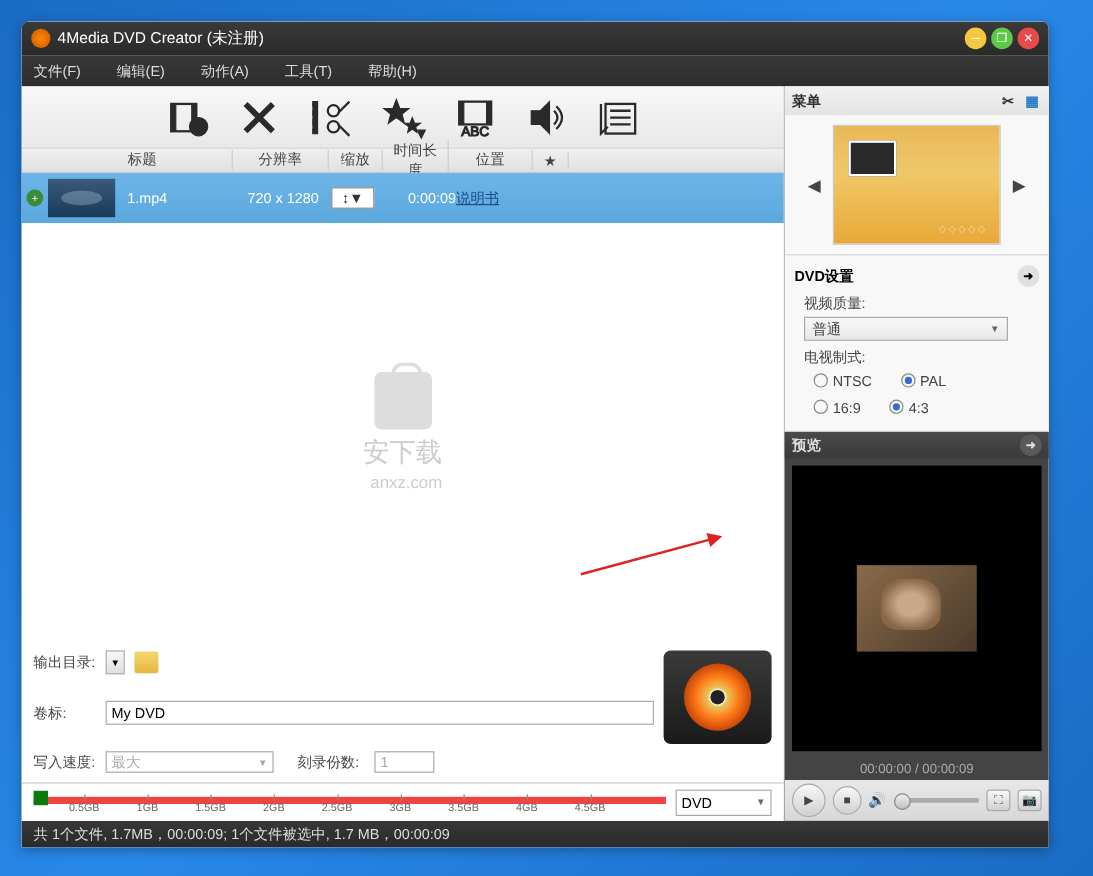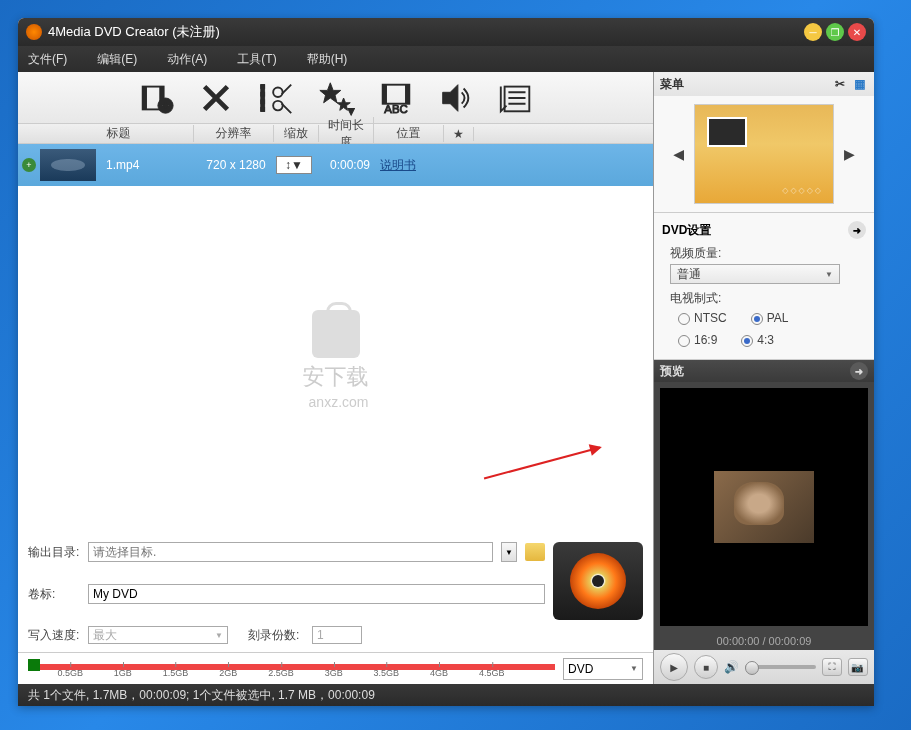--- a/index.html
+++ b/index.html
@@ -76,21 +76,21 @@
 .menuthumb::after{content:"";position:absolute;left:12px;top:12px;width:36px;height:26px;background:#2a2a2a;border:2px solid #fff}
 .menuthumb .dots{position:absolute;right:10px;bottom:8px;color:rgba(255,255,255,0.5);font-size:8px;letter-spacing:2px}
 .dvdset{padding:4px 0}
 .dvdset .sethead{display:flex;align-items:center;padding:4px 8px;font-weight:bold}
 .dvdset .sethead .goarr{margin-left:auto;width:18px;height:18px;border-radius:50%;background:#e0e0e0;display:flex;align-items:center;justify-content:center;font-size:10px}
 .setrow{padding:2px 16px;color:#444}
 .setlabel{margin-bottom:2px}
 .setselect{width:170px;height:20px;border:1px solid #aaa;background:linear-gradient(#f8f8f8,#e8e8e8);display:flex;align-items:center;padding:0 6px;margin-bottom:6px}
 .setselect::after{content:"▼";margin-left:auto;font-size:8px;color:#666}
 .radiogrp{display:flex;gap:24px;padding:2px 0 6px;margin-left:8px}
-.radio{display:flex;align-items:flex-end;gap:4px}
+.radio{display:flex;align-items:flex-start;gap:4px}
 .radio .rdot{width:12px;height:12px;border-radius:50%;border:1px solid #888;display:flex;align-items:center;justify-content:center}
 .radio.on .rdot::after{content:"";width:6px;height:6px;border-radius:50%;background:#3a6ac8}
 .preview{flex:1;background:#444;display:flex;flex-direction:column}
 .preview .phead{height:22px;background:linear-gradient(#4a4a4a,#3a3a3a);display:flex;align-items:center;padding:0 6px;color:#ddd;font-weight:bold}
 .preview .phead .goarr{margin-left:auto;width:18px;height:18px;border-radius:50%;background:#5a5a5a;display:flex;align-items:center;justify-content:center;font-size:10px}
 .pframe{flex:1;background:#000;margin:6px;display:flex;align-items:center;justify-content:center}
 .pimg{width:100px;height:72px;background:linear-gradient(135deg,#8a6a4a 0%,#4a3a2a 100%);position:relative}
 .pimg::after{content:"";position:absolute;left:20%;top:15%;width:50%;height:60%;background:radial-gradient(ellipse,#c8a888 30%,#886848 70%);border-radius:40% 40% 30% 30%}
 .ptime{text-align:center;color:#aaa;font-size:11px;padding:3px 0}
 .pcontrols{height:34px;background:linear-gradient(#e8e8e8,#d8d8d8);display:flex;align-items:center;padding:0 6px;gap:6px}
@@ -188,36 +188,35 @@
         <span class="col-dur">时间长度</span>
         <span class="col-pos">位置</span>
         <span class="col-star">★</span>
       </div>
       <div class="filerow">
         <div class="plus">+</div>
         <div class="thumb"></div>
         <span style="width:90px">1.mp4</span>
         <span style="width:80px;text-align:center">720 x 1280</span>
         <span class="zoomsel"><span>↕</span>▼</span>
-        <span style="width:60px;text-align:center;margin-left:8px">0:00:09</span>
+        <span style="width:60px;text-align:right;margin-left:8px">0:00:09</span>
         <span class="link">说明书</span>
       </div>
       <div class="emptyarea">
         <div class="watermark">
           <div class="bag"></div>
           <div class="txt">安下载</div>
           <div class="sub">anxz.com</div>
         </div>
         <div class="arrow"></div>
       </div>
       <div class="outputs">
         <div class="outcol">
           <div class="outrow">
             <label>输出目录:</label>
-            <input class="outinput" placeholder="请选择目标." style="">
             <div class="outsel">▼</div>
             <div class="foldericon"></div>
           </div>
           <div class="outrow">
             <label>卷标:</label>
             <input class="outinput" value="My DVD" style="">
           </div>
           <div class="outrow">
             <label>写入速度:</label>
             <div class="spdselect">

